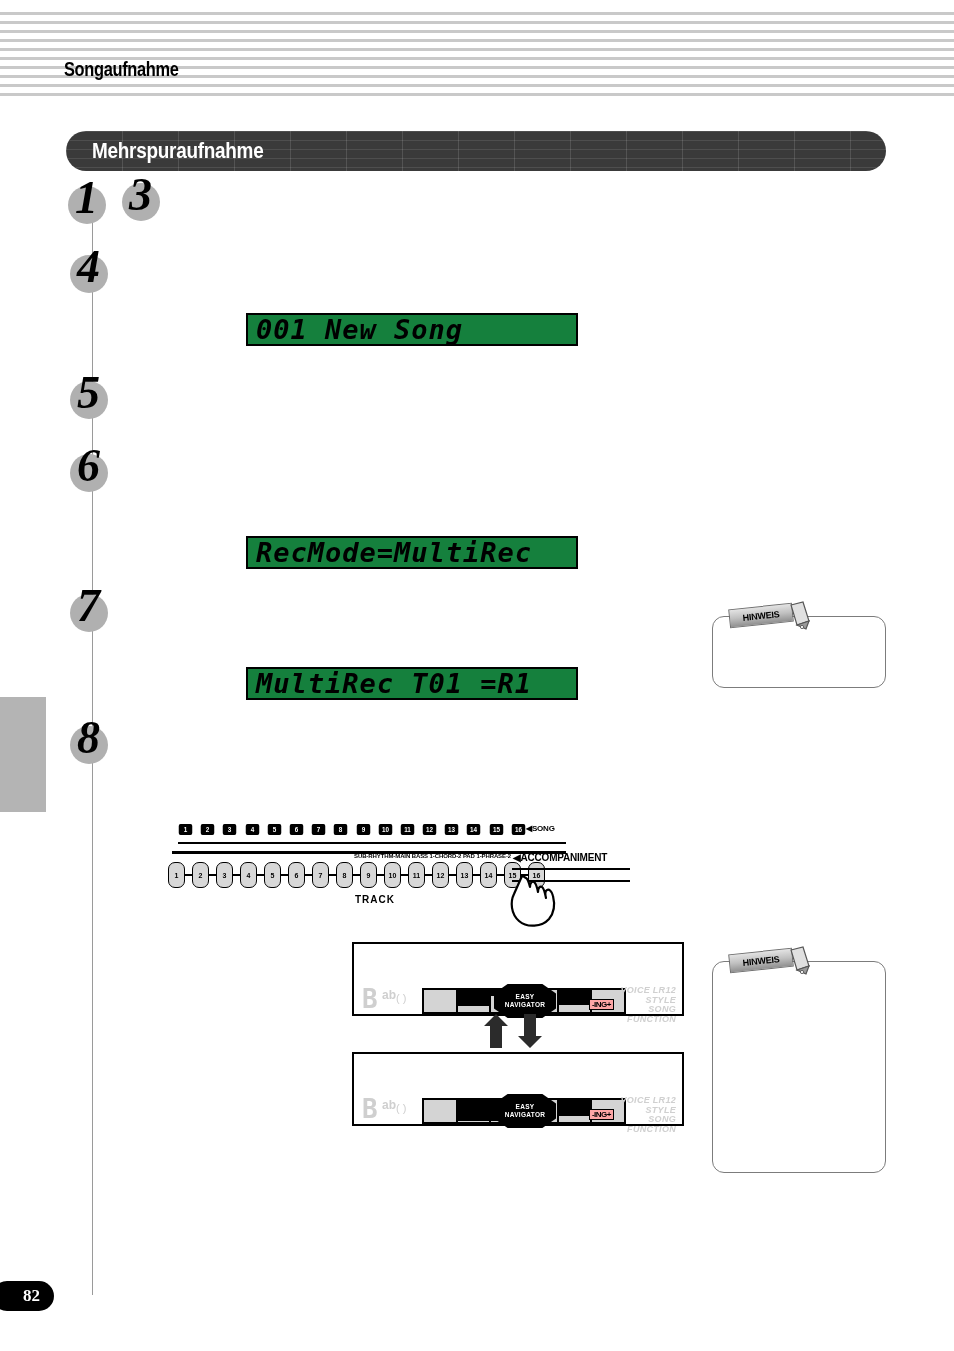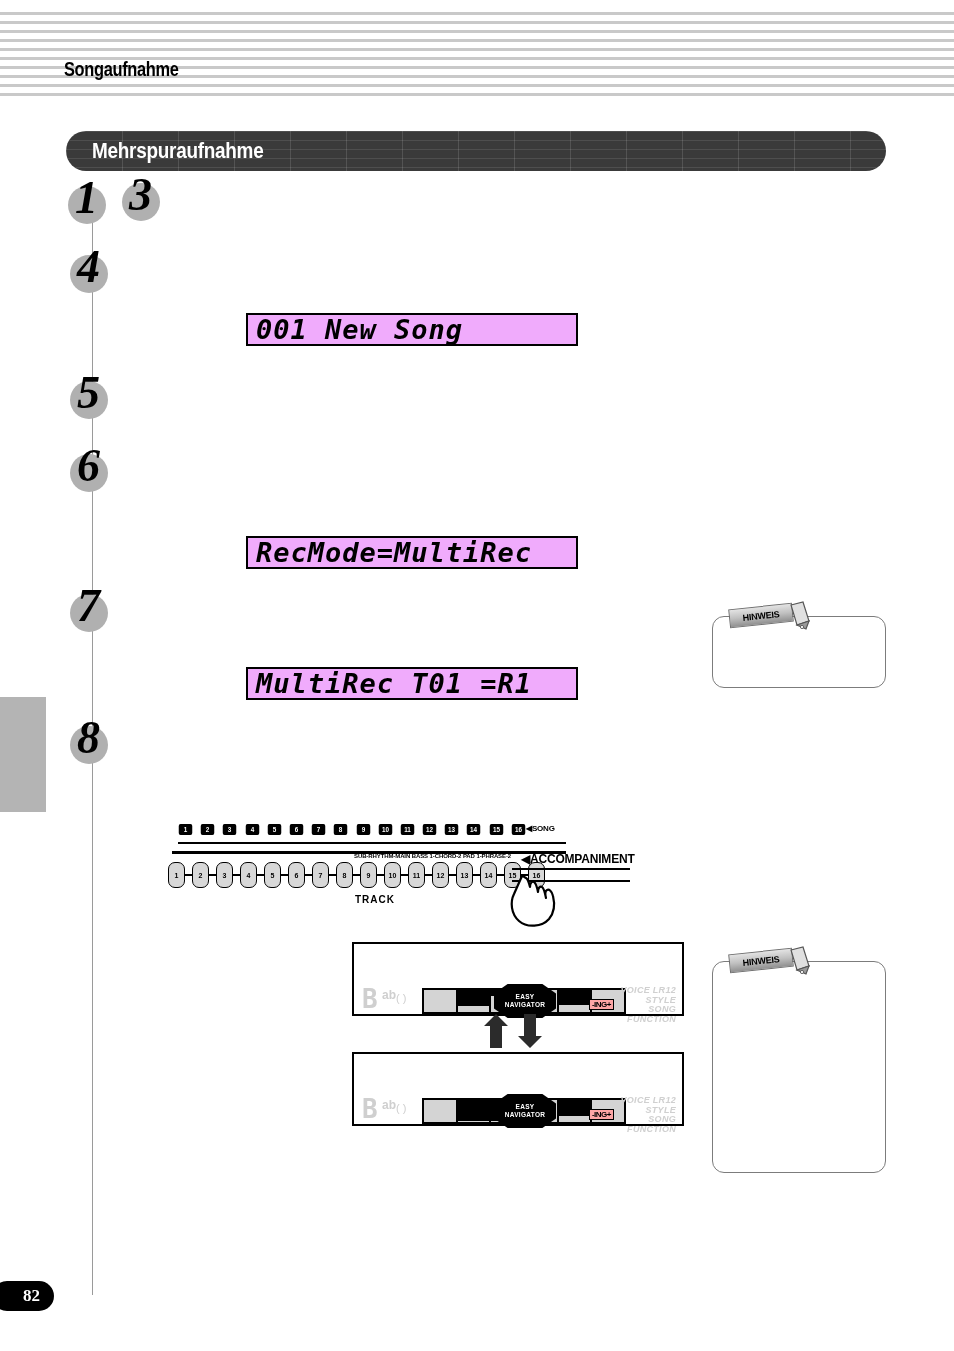--- a/index.html
+++ b/index.html
@@ -76,21 +76,21 @@
     font-family: "Liberation Serif", serif;
     font-style: italic; font-weight: bold;
     font-size: 46px; line-height: 46px;
     color: #000;
   }
 
   
   .lcd {
     position: absolute;
     border: 2px solid #000;
-    background: #f0abfc;
+    background: #15803d;
     display: flex; align-items: center;
   }
   .lcd-text {
     font-family: "DejaVu Sans Mono", monospace;
     font-style: italic;
     font-weight: bold;
     white-space: pre;
     color: #000;
   }
 
@@ -112,22 +112,22 @@
     letter-spacing: -0.2px;
   }
   .rule-a { position: absolute; left: 10px; top: 18px; width: 388px; height: 2px; background: #000; }
   .rule-b { position: absolute; left: 4px; top: 27px; width: 394px; height: 2.5px; background: #000; }
   .acc-labels {
     position: absolute; left: 186px; top: 29px;
     font-size: 6px; font-weight: bold; color: #000;
     white-space: nowrap; letter-spacing: -0.1px;
   }
   .acc-tag {
-    position: absolute; left: 353px; top: 28px;
-    font-size: 12px; font-weight: bold; color: #000;
+    position: absolute; left: 345px; top: 28px;
+    font-size: 10px; font-weight: bold; color: #000;
     letter-spacing: -0.2px;
   }
   .keys-row { position: absolute; left: 0px; top: 38px; display: flex; align-items: center; }
   .key-btn {
     width: 17px; height: 26px;
     border: 1.6px solid #000;
     border-radius: 7px;
     background: #d8d8d8;
     font-size: 7px; font-weight: bold; color: #000;
     display: flex; align-items: center; justify-content: center;

